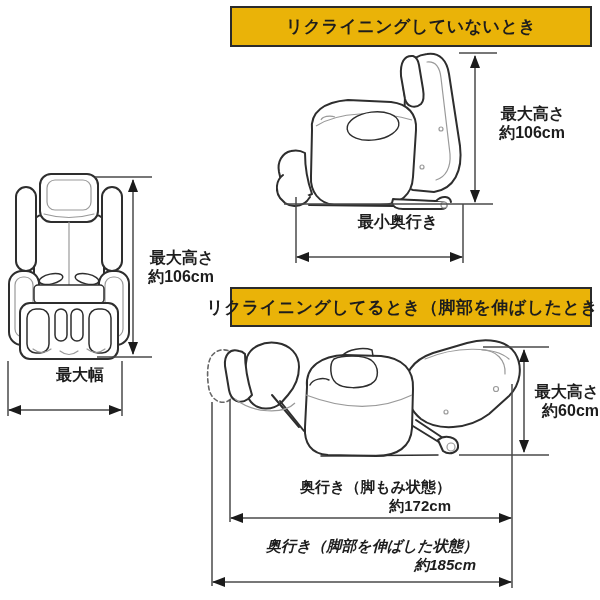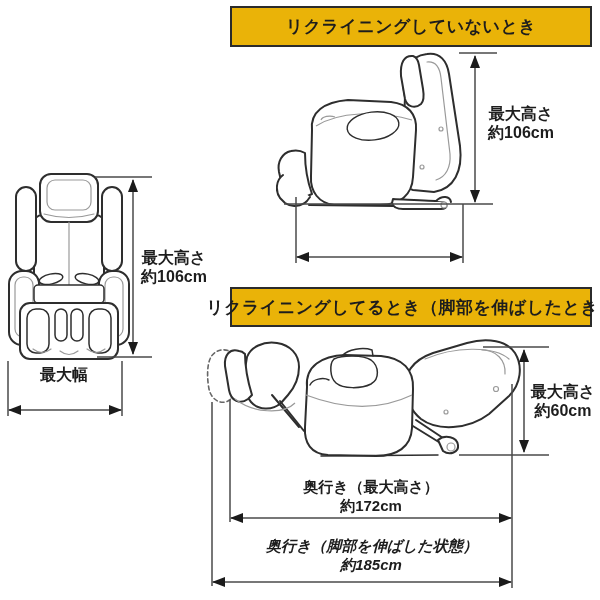--- a/index.html
+++ b/index.html
@@ -11,21 +11,21 @@
     position:absolute;border:2px solid #2b2b2b;background:#eab308;
     display:flex;align-items:center;justify-content:center;
     font-size:17px;font-weight:600;letter-spacing:0.5px;white-space:nowrap;
   }
   .dim-label{
     position:absolute;text-align:center;font-weight:600;line-height:19px;
     white-space:nowrap;
   }
   .fs16{font-size:16px;}
   .fs15{font-size:15px;}
-  .dim-label div{text-align:center;}
+  .dim-label div{text-align:right;}
   svg{position:absolute;display:block;}
   .overlay{pointer-events:none;}
 </style>
 </head>
 <body>
 
 <div class="stage">
 
   <svg style="left:8px;top:165px;" width="122" height="200" viewBox="0 0 122 200">
     <g fill="#fff" stroke="#2e2e2e" stroke-width="2" stroke-linejoin="round" stroke-linecap="round">
@@ -164,38 +164,39 @@
   <div class="title-box" style="left:230px;top:6px;width:358px;height:37px;">リクライニングしていないとき</div>
 
   <div class="title-box" style="left:230px;top:287px;width:358px;height:36px;">リクライニングしてるとき（脚部を伸ばしたとき）</div>
 
   <div class="dim-label fs16" style="left:477px;top:104px;width:88px;">
     <div>最大高さ</div>
     <div>約106cm</div>
   </div>
 
   <div class="dim-label fs16" style="left:318px;top:212px;width:120px;">
+    <div>最小奥行き</div>
   </div>
 
   <div class="dim-label fs16" style="left:134px;top:248px;width:80px;">
     <div>最大高さ</div>
     <div>約106cm</div>
   </div>
 
   <div class="dim-label fs16" style="left:24px;top:365px;width:80px;">
     <div>最大幅</div>
   </div>
 
   <div class="dim-label fs16" style="left:527px;top:382px;width:72px;">
     <div>最大高さ</div>
     <div>約60cm</div>
   </div>
 
   <div class="dim-label fs15" style="left:291px;top:477px;width:160px;">
-    <div>奥行き（最大高さ）</div>
+    <div>奥行き（脚もみ状態）</div>
     <div>約172cm</div>
   </div>
 
   <div class="dim-label fs15" style="left:266px;top:536px;width:210px;font-style:italic;">
     <div>奥行き（脚部を伸ばした状態）</div>
     <div>約185cm</div>
   </div>
 
 </div>
 

